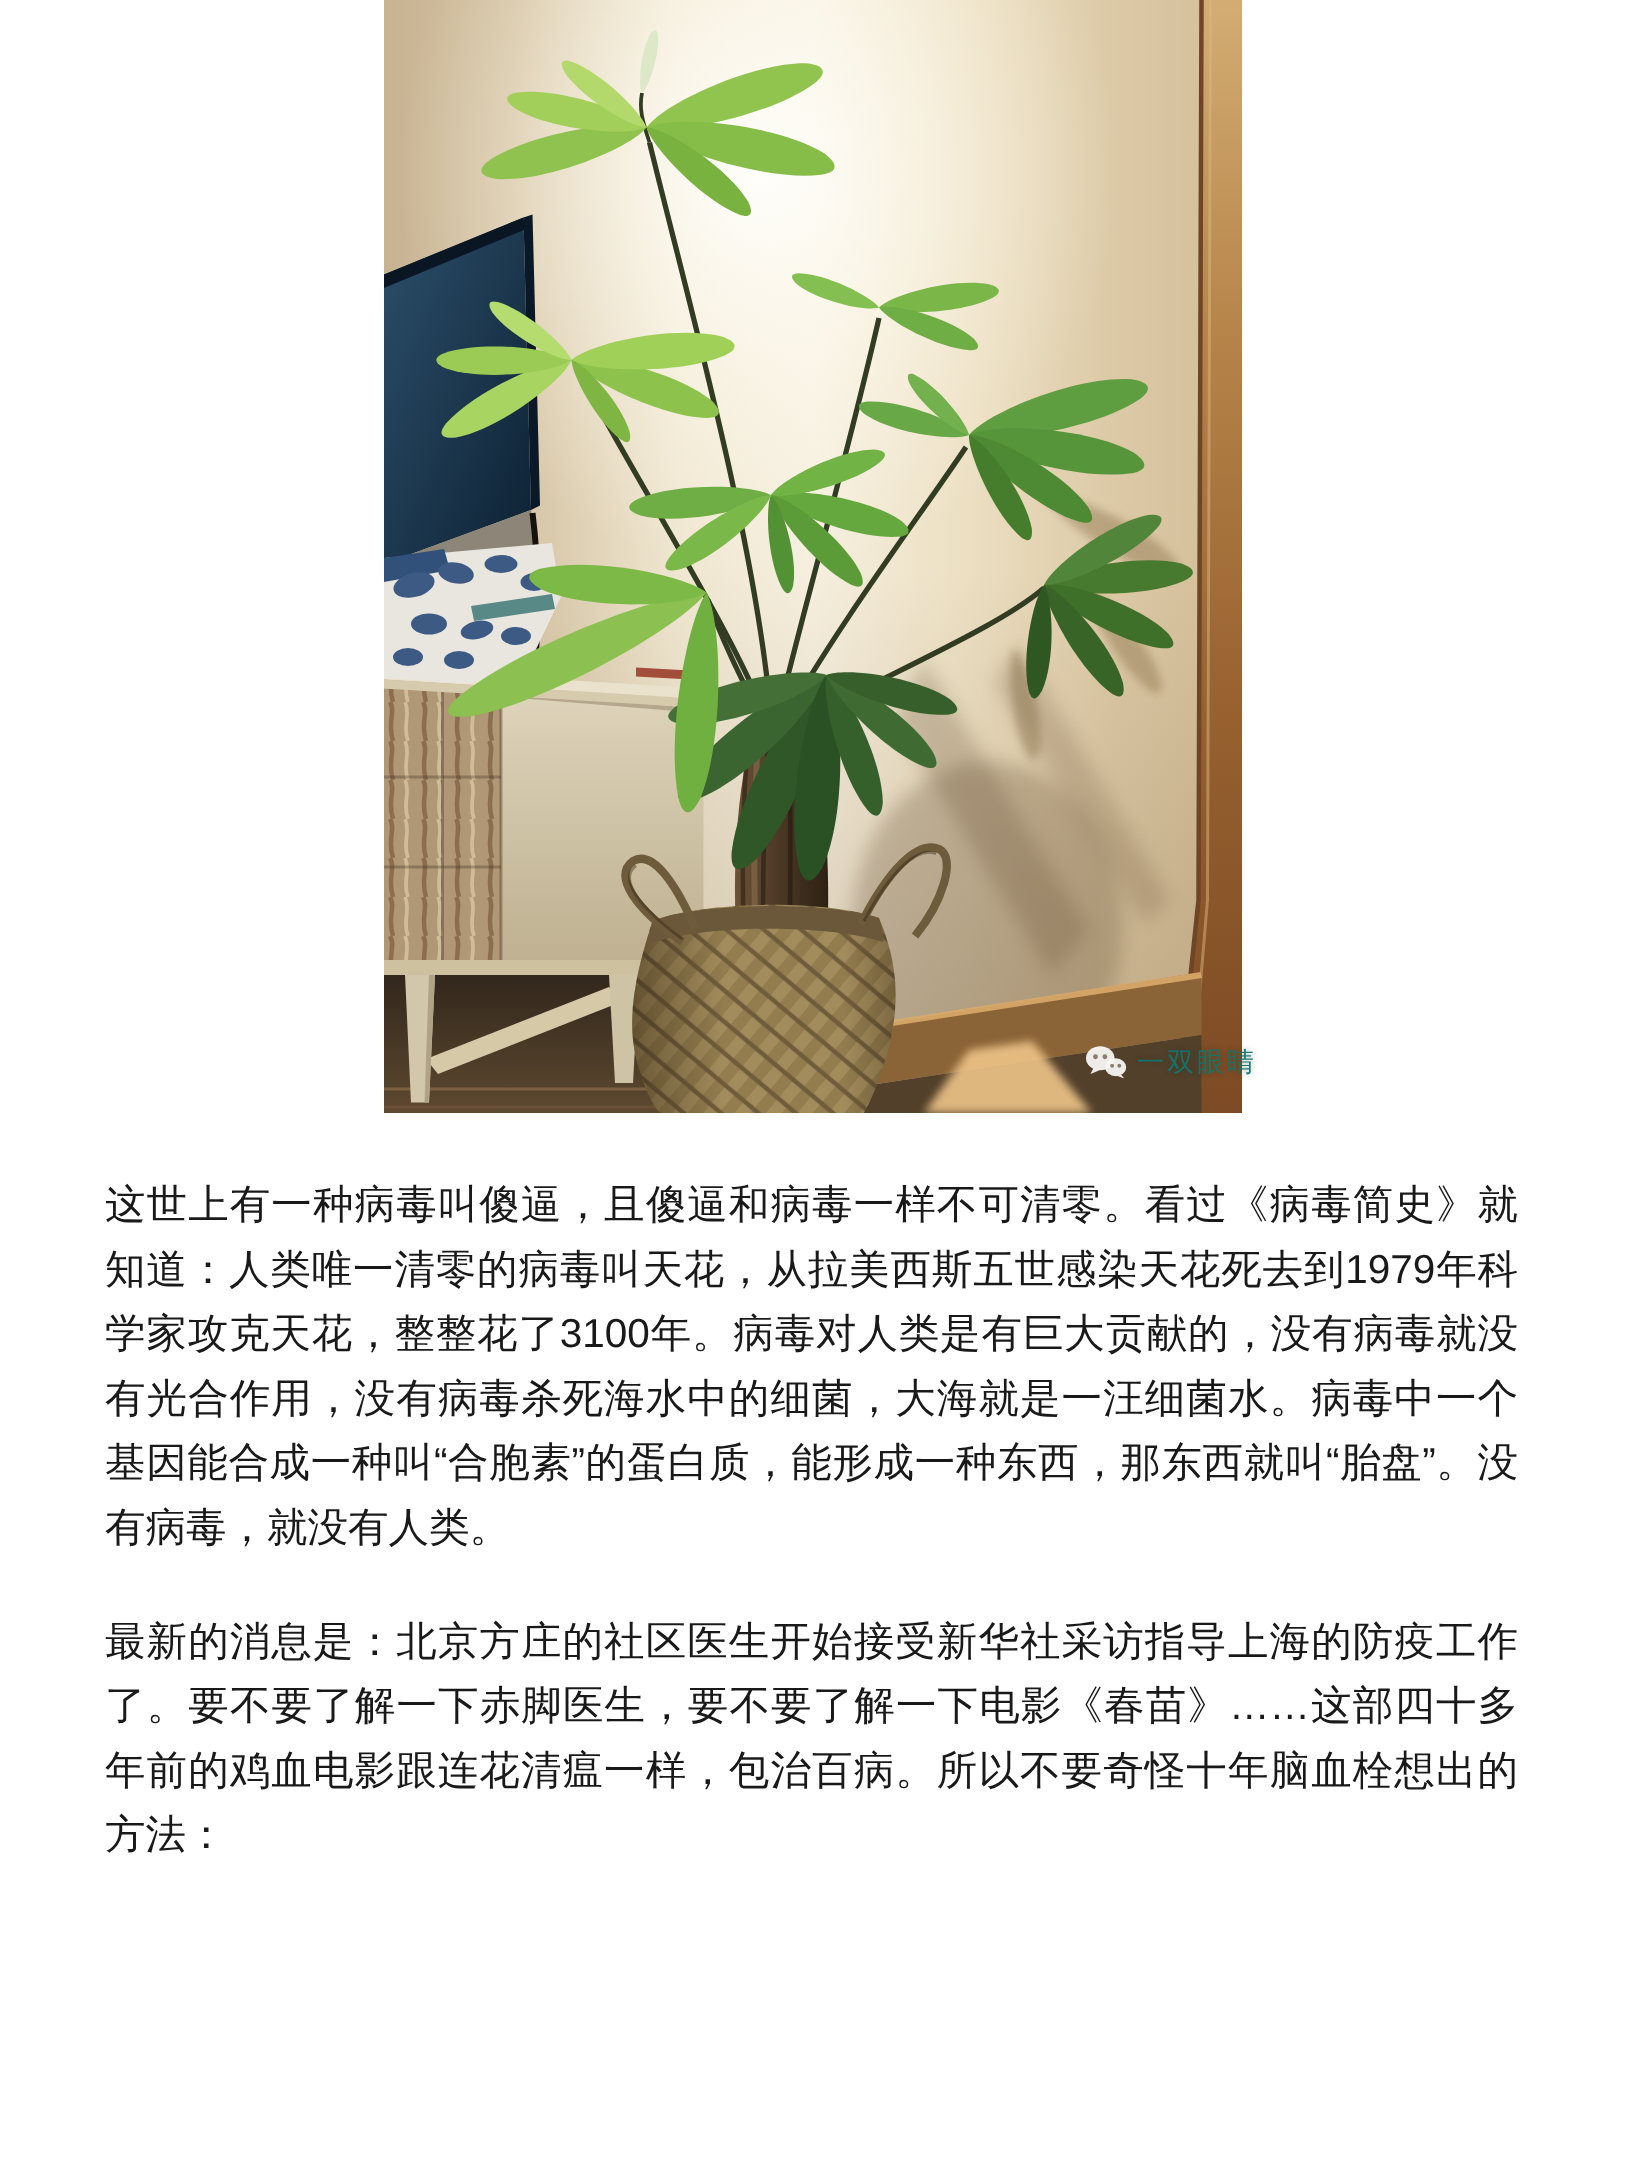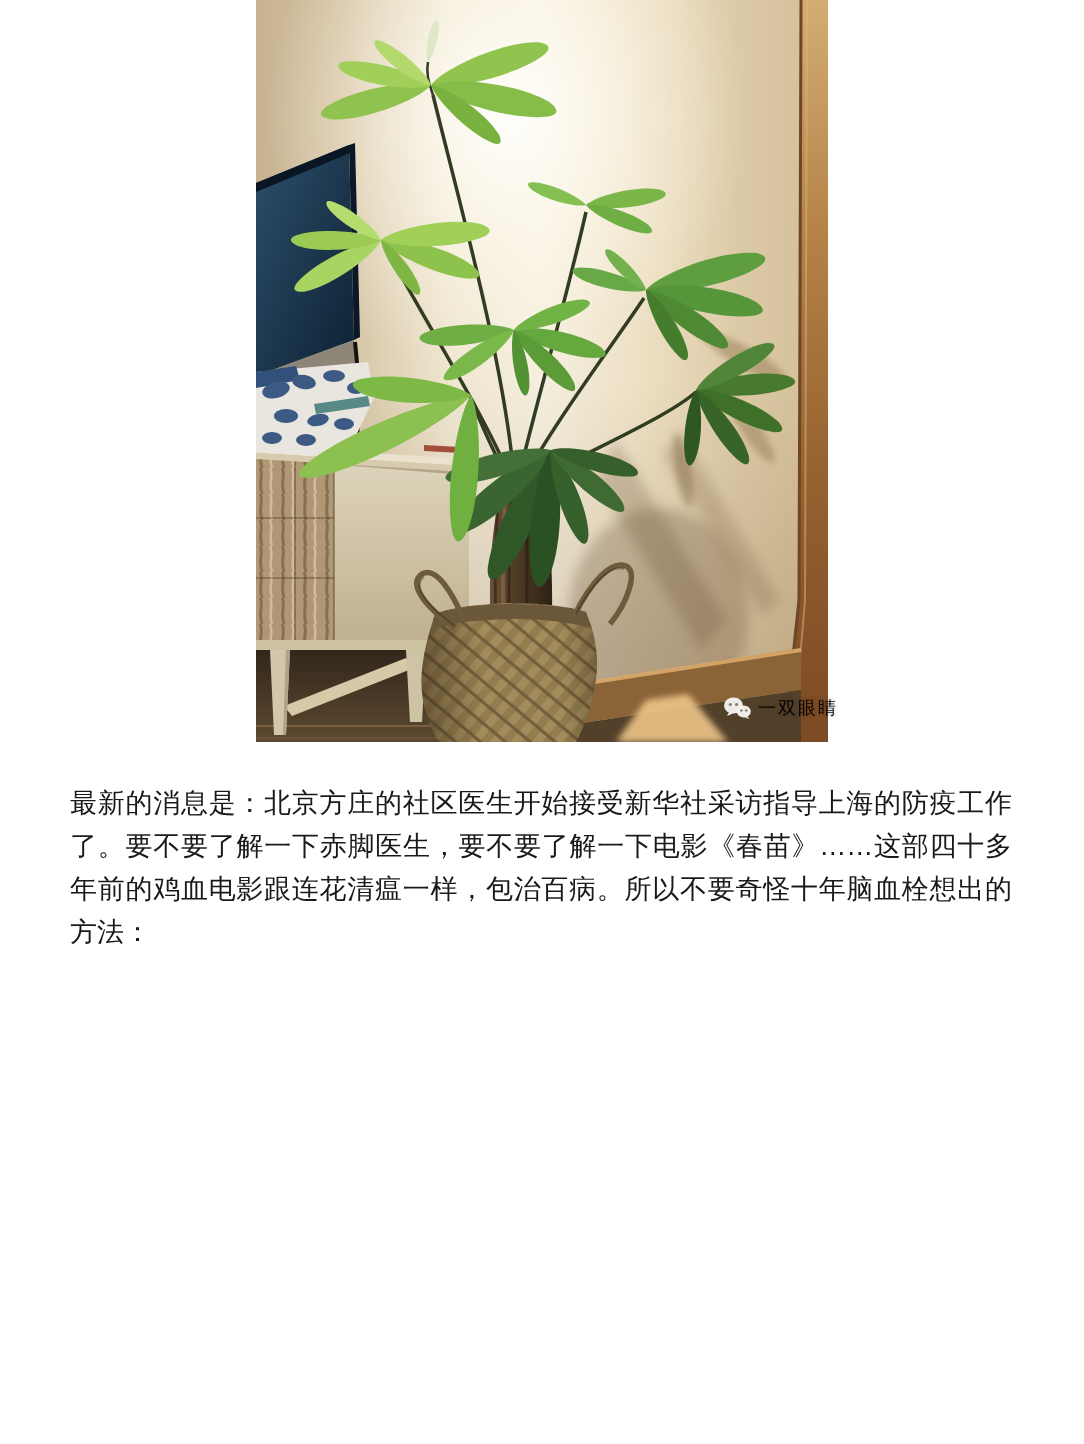--- a/index.html
+++ b/index.html
@@ -11,21 +11,21 @@
   }
   .photo-wrap {
     width: 572px; height: 742px;
     margin: 0 auto;
     position: relative;
   }
   .photo-wrap svg.scene { display: block; width: 572px; height: 742px; }
   .watermark {
     position: absolute; left: 468px; top: 696px;
     display: flex; align-items: center; gap: 7px;
-    color: #000000; opacity: 0.95;
+    color: #0f766e; opacity: 0.95;
     font-size: 18px; letter-spacing: 2px; font-weight: 400;
     text-shadow: 0 0 5px rgba(40,30,15,0.35);
     white-space: nowrap;
   }
   .watermark .wm-icon { width: 27px; height: 22px; flex: 0 0 auto; }
   .article {
     margin: 40px 72px 0 70px;
     font-size: 27px; line-height: 43px;
     color: #191919;
     text-align: justify;
@@ -285,14 +285,15 @@
       <circle cx="6.3" cy="7.5" r="1.6" fill="#8c8270"></circle>
       <circle cx="12.6" cy="7.5" r="1.6" fill="#8c8270"></circle>
       <circle cx="17.4" cy="13.5" r="1.3" fill="#8c8270"></circle>
       <circle cx="22.2" cy="13.5" r="1.3" fill="#8c8270"></circle>
     </svg>
     <span class="wm-text">一双眼睛</span>
   </div>
 </div>
 
 <div class="article">
+  <p>这世上有一种病毒叫傻逼，且傻逼和病毒一样不可清零。看过《病毒简史》就知道：人类唯一清零的病毒叫天花，从拉美西斯五世感染天花死去到1979年科学家攻克天花，整整花了3100年。病毒对人类是有巨大贡献的，没有病毒就没有光合作用，没有病毒杀死海水中的细菌，大海就是一汪细菌水。病毒中一个基因能合成一种叫“合胞素”的蛋白质，能形成一种东西，那东西就叫“胎盘”。没有病毒，就没有人类。</p>
   <p>最新的消息是：北京方庄的社区医生开始接受新华社采访指导上海的防疫工作了。要不要了解一下赤脚医生，要不要了解一下电影《春苗》……这部四十多年前的鸡血电影跟连花清瘟一样，包治百病。所以不要奇怪十年脑血栓想出的方法：</p>
 </div>
 
 </body></html>

